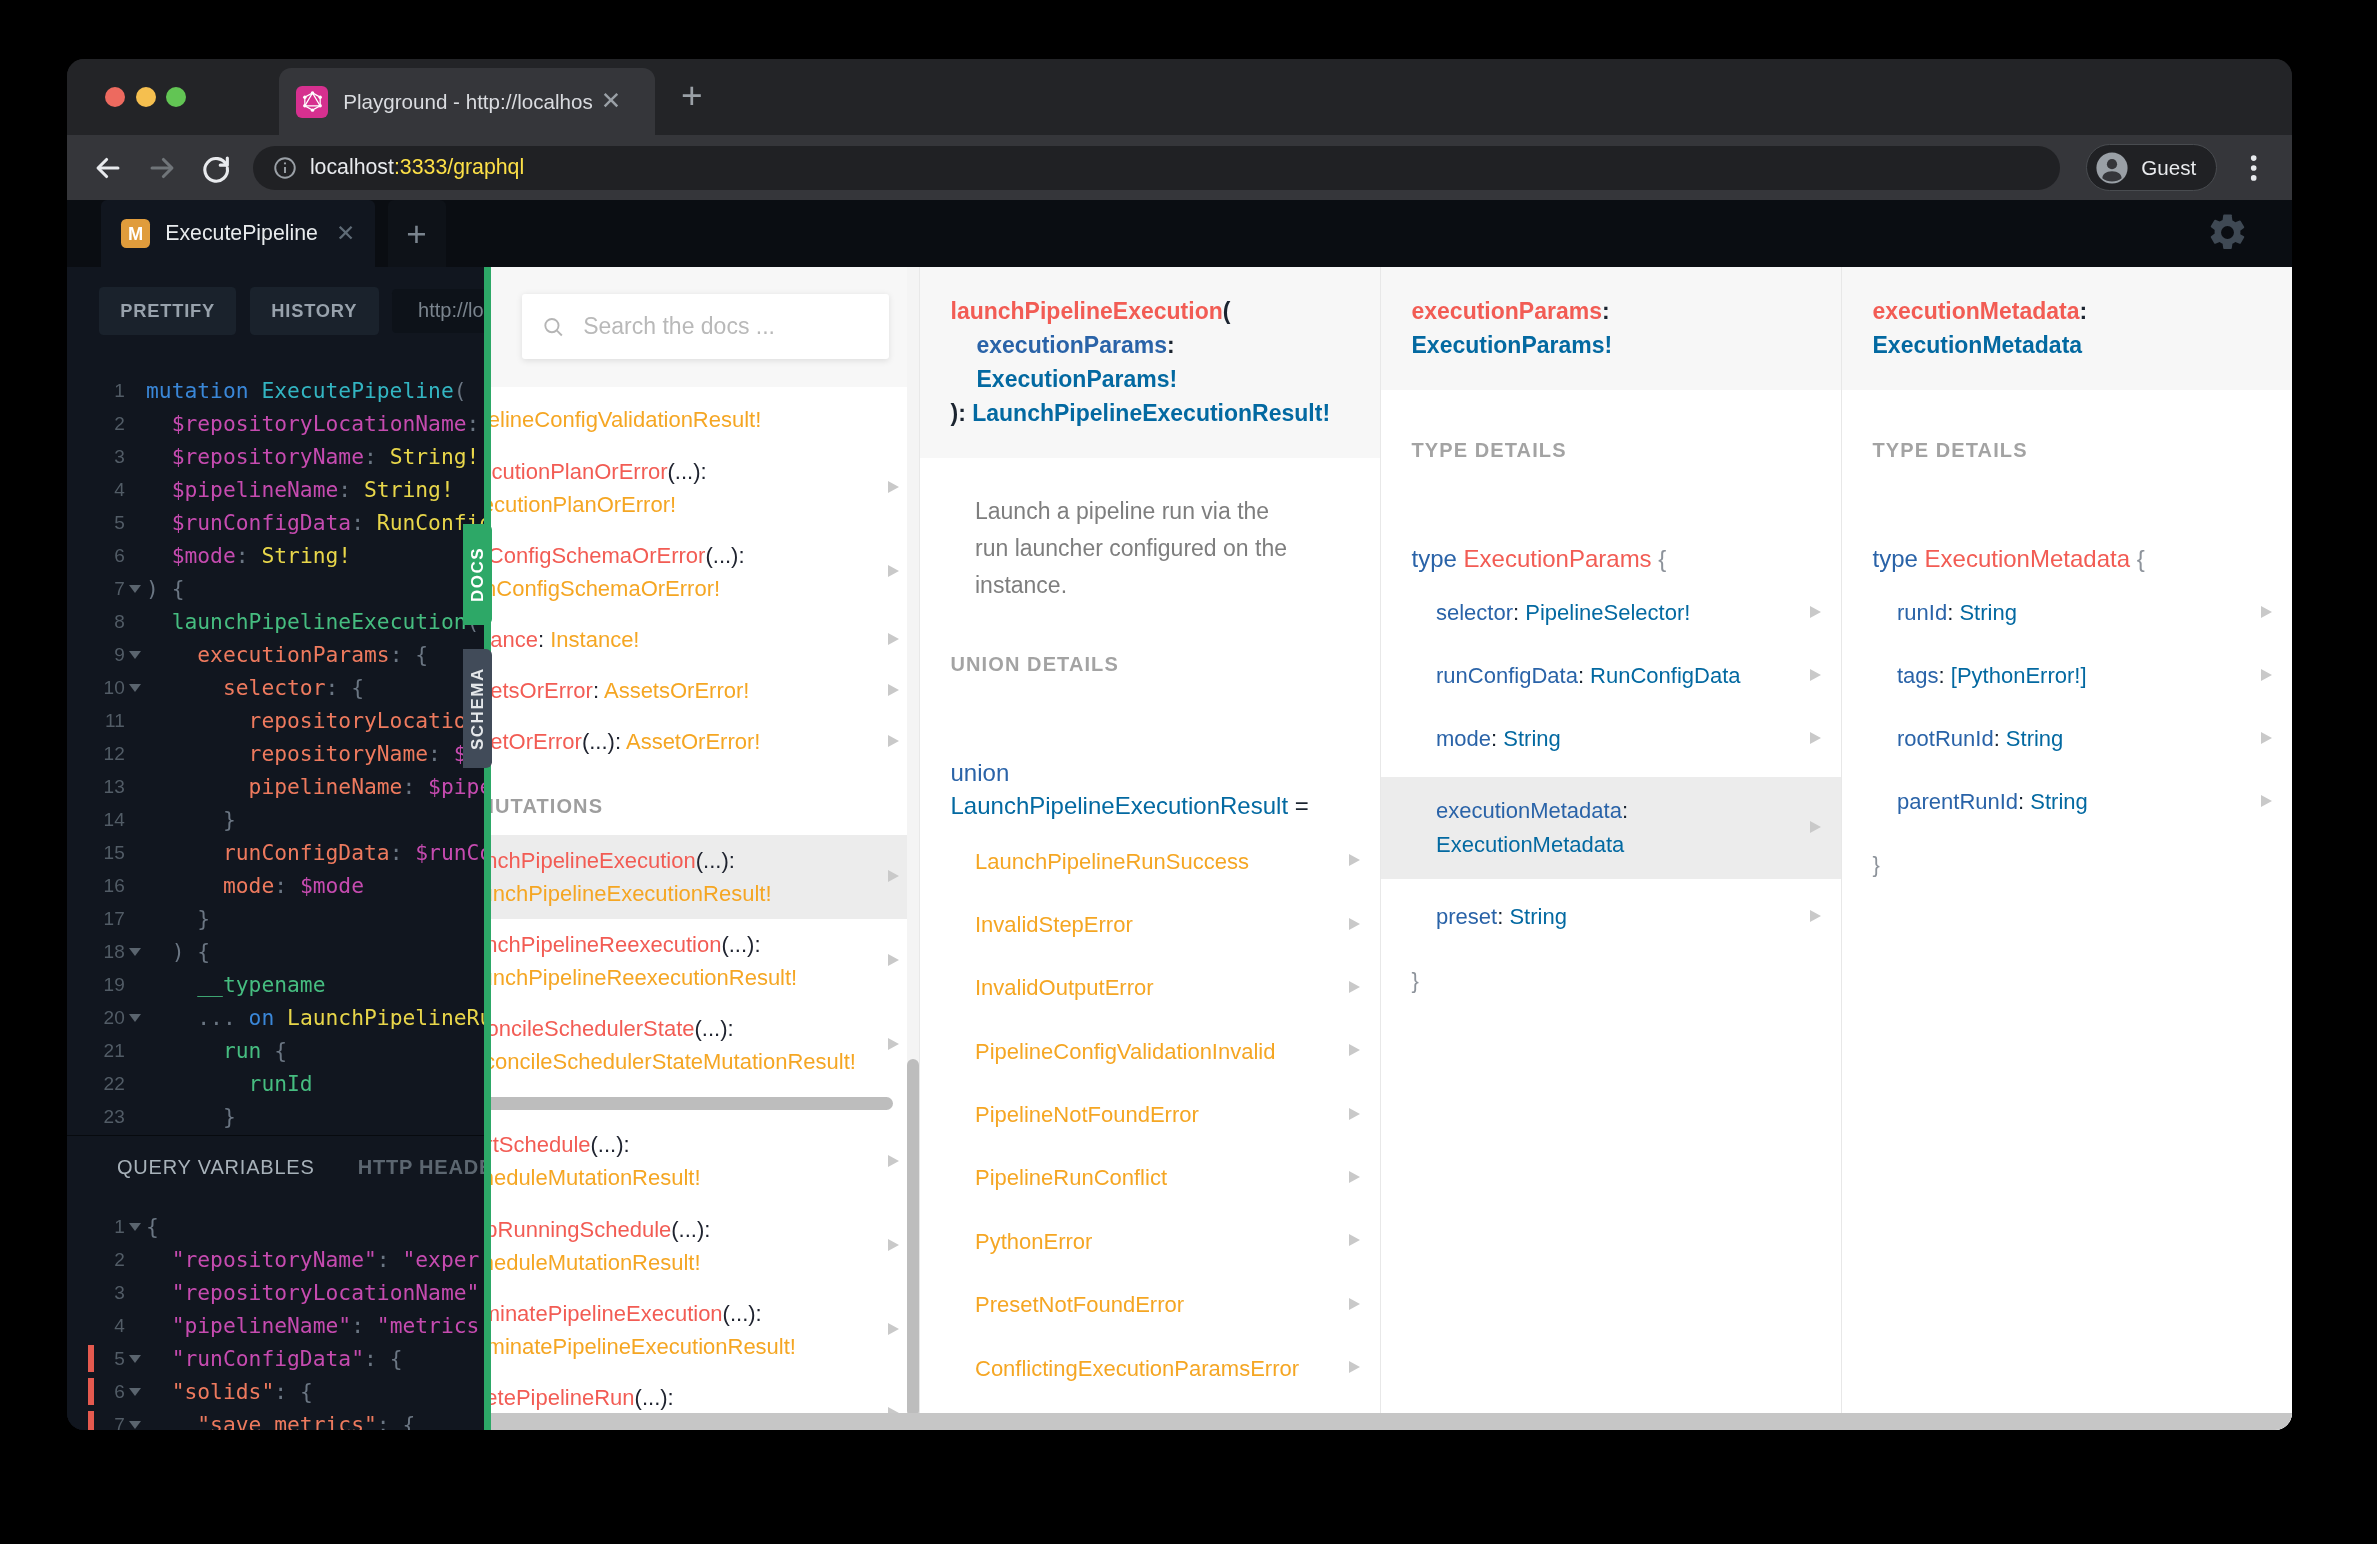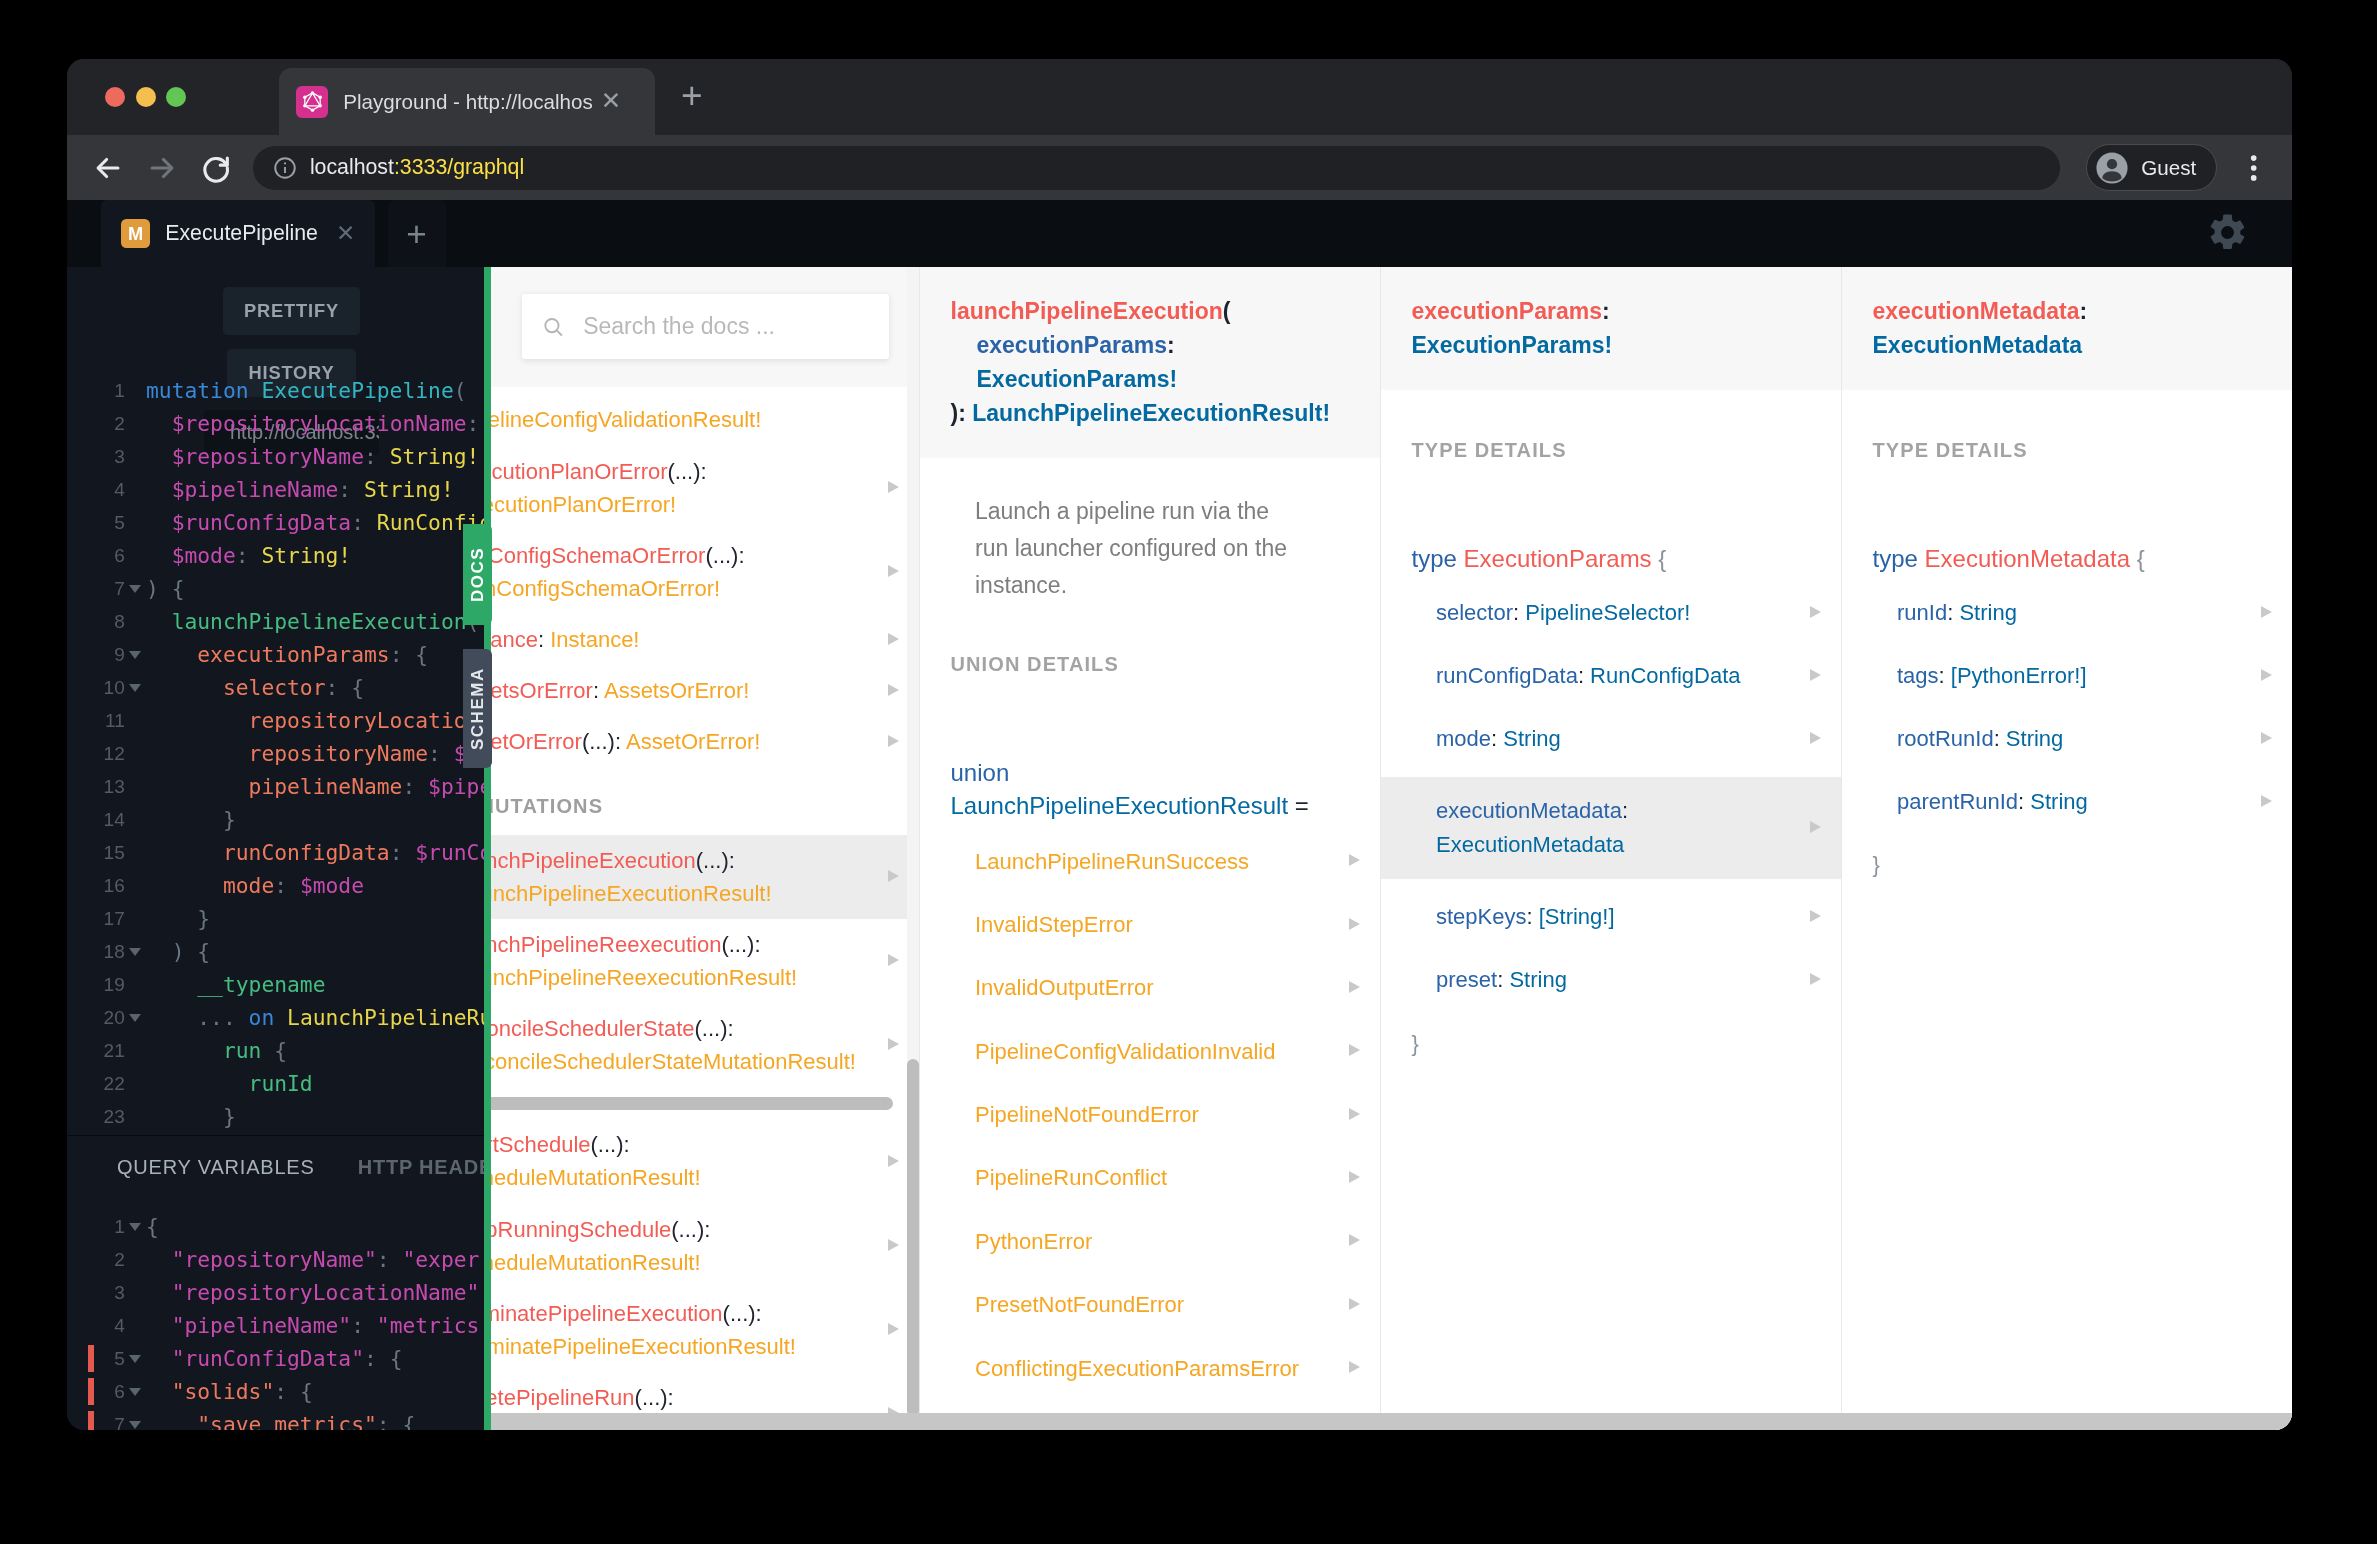--- a/index.html
+++ b/index.html
@@ -39,21 +39,21 @@
   .sess-title { color:#E8EBED; font-size:21.3px; }
   .sess-close { color:#5F6B76; font-size:23px; margin-left:3px; }
   .newsess { width:58px; height:67px; margin-left:12.2px; background:#0E1218; color:#7A848E; font-size:35px;
              display:flex; align-items:center; justify-content:center; border-radius:6.1px 6.1px 0 0; }
   .gear { position:absolute; right:43px; top:10.7px; width:43px; height:43px; }
 
   .pg-body { position:absolute; top:67px; left:0; right:0; bottom:0; }
 
   
   .editor-pane { position:absolute; left:0; top:0; bottom:0; width:417px; background:#11161F; overflow:hidden; z-index:1; }
-  .toolbar { display:flex; gap:13.7px; padding:20px 0 0 32px; align-items:center;flex-direction:column; }
+  .toolbar { display:flex; gap:13.7px; padding:20px 0 0 32px; align-items:center; }
   .tbtn { background:#1A222C; color:#98A2AC; font-weight:bold; font-size:18.3px; letter-spacing:0.8px;
           padding:13px 21.3px; border-radius:4.6px; white-space:nowrap; }
   .endpoint { display:flex; align-items:center; gap:10.7px; background:#0D1219; border-radius:4.6px;
               padding:10px 15.2px; color:#7A848E; font-size:20px; width:175px; white-space:nowrap; overflow:hidden; flex:none; }
   .code { position:absolute; top:107px; left:0; width:417px; }
   .cl { position:relative; display:flex; height:33px; align-items:center;
         font-family:"DejaVu Sans Mono","Liberation Mono",monospace; font-size:21.3px; white-space:pre; }
   .gut { width:79px; display:flex; justify-content:flex-end; align-items:center; flex:none; }
   .num { color:#525C66; font-size:19px; font-family:"Liberation Sans",sans-serif; }
   .foldslot { width:21.3px; height:15.2px; display:flex; justify-content:center; align-items:center; flex:none; }
@@ -360,21 +360,20 @@
             <div class="ddecl" id="col3-decl"><span class="blue">type </span><span class="red">ExecutionParams</span><span class="gr"> {</span></div>
             <div id="col3-fields">
                 <div class="dfield"><span class="blue">selector</span><span class="dk">: </span><span class="or">PipelineSelector!</span><span class="arrow"></span></div>
                 <div class="dfield"><span class="blue">runConfigData</span><span class="dk">: </span><span class="or">RunConfigData</span><span class="arrow"></span></div>
                 <div class="dfield"><span class="blue">mode</span><span class="dk">: </span><span class="or">String</span><span class="arrow"></span></div>
                 <div class="dfield sel">
                   <div><span class="blue">executionMetadata</span><span class="dk">:</span></div>
                   <div><span class="or">ExecutionMetadata</span></div>
                   <span class="arrow"></span>
                 </div>
-                <div class="dfield"><span class="blue">stepKeys</span><span class="dk">: </span><span class="or">[String!]</span><span class="arrow"></span></div>
                 <div class="dfield"><span class="blue">preset</span><span class="dk">: </span><span class="or">String</span><span class="arrow"></span></div>
               </div>
             <div class="dclose">}</div>
           </div>
 
           <div class="dcol dcol4">
             <div class="dhead" id="col4-head">
                 <div><span class="red">executionMetadata</span><span class="dk">:</span></div>
                 <div><span class="or">ExecutionMetadata</span></div>
               </div>

